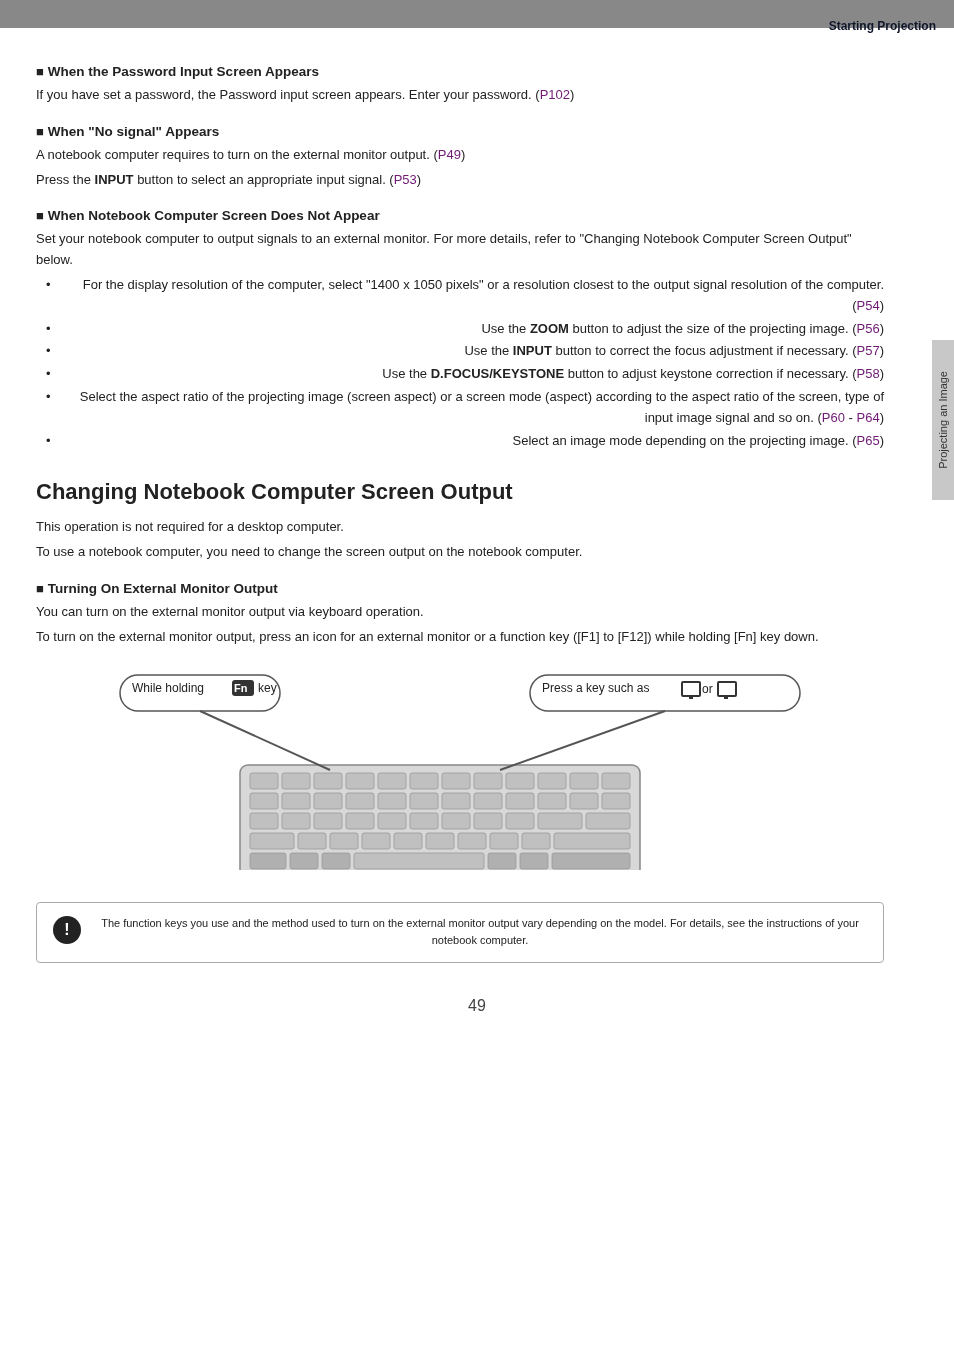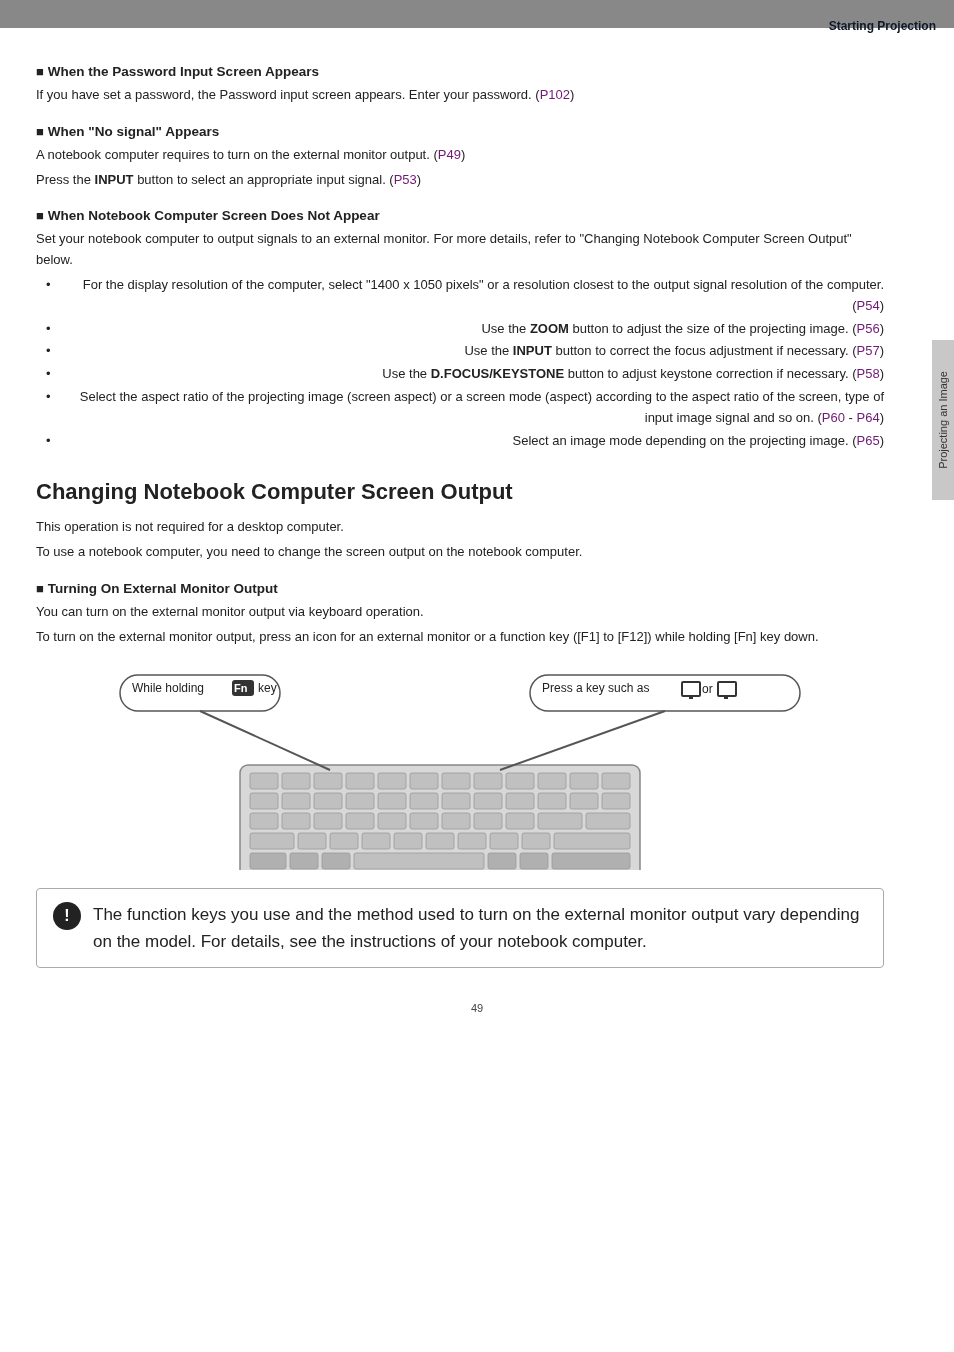--- a/index.html
+++ b/index.html
@@ -115,21 +115,21 @@
       margin-top: 28px;
       margin-bottom: 12px;
       border-bottom: none;
     }
 
     
     .keyboard-area {
       display: flex;
       align-items: flex-start;
       justify-content: center;
-      margin: 22px 0 18px 0;
+      margin: 22px 0 32px 0;
       position: relative;
       height: 200px;
     }
 
     
     .note-box {
       display: flex;
       align-items: flex-start;
       border: 1px solid #aaa;
       border-radius: 4px;
@@ -146,28 +146,29 @@
       border-radius: 50%;
       display: flex;
       align-items: center;
       justify-content: center;
       color: #fff;
       font-size: 16px;
       font-weight: bold;
       margin-top: 1px;
     }
     .note-text {
-      font-size: 17px;
+      font-size: 11px;
       line-height: 1.6;
+      text-align: center;
     }
 
     
     .page-number {
       text-align: center;
-      font-size: 11px;
+      font-size: 16px;
       color: #444;
       padding: 16px 0 8px 0;
     }
 
     
     .connector-svg {
       position: absolute;
       top: 0; left: 0;
       width: 100%;
       height: 100%;

